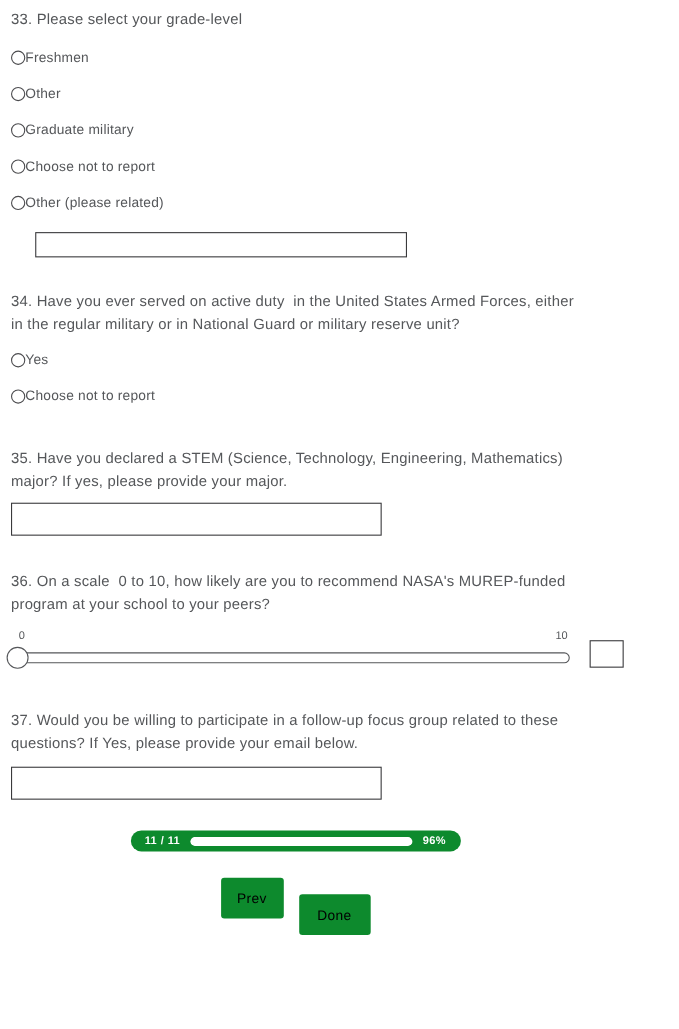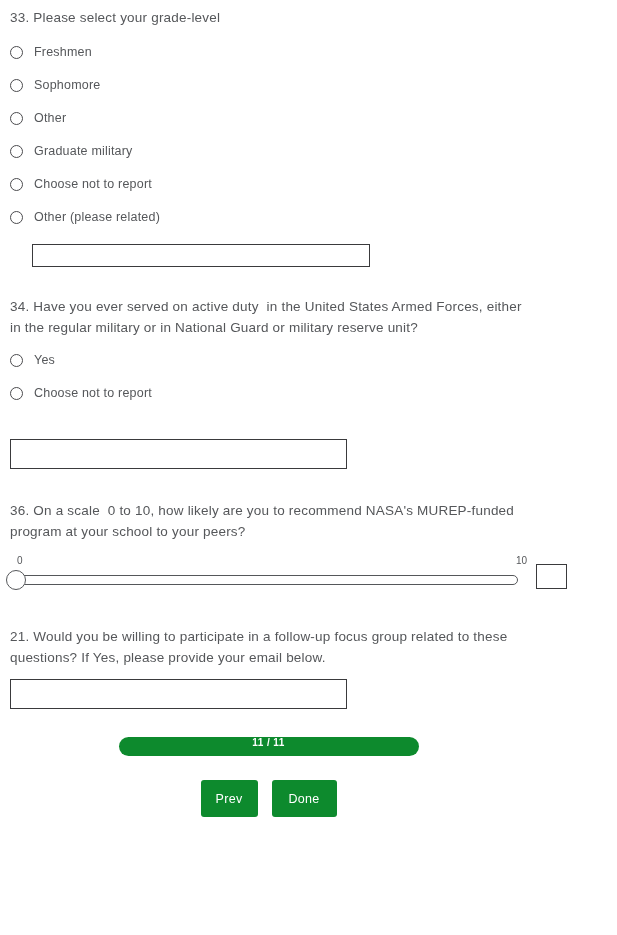--- a/index.html
+++ b/index.html
@@ -20,21 +20,20 @@
     letter-spacing: 0.2px;
     white-space: pre-wrap;
     max-width: 597px;
   }
 
   
   .radio-list { margin-top: 18px; }
   .radio-row {
     display: flex;
     align-items: center;
-    gap: 11px;
     height: 13px;
     margin-bottom: 20px;
     cursor: pointer;
   }
   .radio-circle {
     width: 13px; height: 13px;
     min-width: 13px;
     border: 1.4px solid #4b4b4e;
     border-radius: 50%;
     background: #fff;
@@ -77,21 +76,21 @@
     width: 597px;
   }
   .slider-minmax {
     position: absolute;
     top: 0;
     font-size: 10px;
     line-height: 10px;
     color: #55575a;
   }
   .slider-min { left: 7px; }
-  .slider-max { left: 506px; }
+  .slider-max { left: 495px; }
   .slider-track {
     position: absolute;
     left: 0; top: 19px;
     width: 508px; height: 10px;
     border: 1px solid #55575a;
     border-radius: 6px;
     background: #fff;
   }
   .slider-handle {
     position: absolute;
@@ -114,21 +113,20 @@
 
   
   .progress-pill {
     margin: 28px auto 0 auto;
     width: 300px; height: 19px;
     border-radius: 10px;
     display: flex;
     align-items: center;
     padding: 0 13px;
     gap: 9px;
-    flex-direction: column;
   }
   .progress-text {
     color: #ffffff;
     font-size: 10px;
     font-weight: bold;
     letter-spacing: 0.4px;
     white-space: nowrap;
   }
   .progress-track {
     flex: 1;
@@ -146,48 +144,44 @@
   
   .nav-row {
     margin-top: 24px;
     display: flex;
     justify-content: center;
     gap: 14px;
   }
   .nav-btn {
     border: none;
     height: 37px;
-    color: #ffffff;
+    color: #000000;
     font-family: "Liberation Sans", sans-serif;
     font-size: 12.5px;
     letter-spacing: 0.3px;
     border-radius: 3px;
     cursor: pointer;
   }
   .btn-prev { width: 57px; }
-  .btn-done { width: 65px; }
+  .btn-done { width: 65px; margin-top: 15px; }
 </style>
 </head>
 <body>
 
 <div class="page">
 
   <section class="q33">
     <div class="q-title">33. Please select your grade-level</div>
     <div class="radio-list">
 
         <div class="radio-row">
           <span class="radio-circle"></span>
           <span class="radio-label">Freshmen</span>
         </div>
 
-        <div class="radio-row">
-          <span class="radio-circle"></span>
-          <span class="radio-label">Sophomore</span>
-        </div>
 
         <div class="radio-row">
           <span class="radio-circle"></span>
           <span class="radio-label">Other</span>
         </div>
 
 
         <div class="radio-row">
           <span class="radio-circle"></span>
           <span class="radio-label">Graduate military</span>
@@ -217,36 +211,37 @@
 
 
         <div class="radio-row">
           <span class="radio-circle"></span>
           <span class="radio-label">Choose not to report</span>
         </div>
       </div>
   </section>
 
   <section class="q35">
+    <div class="q-title">35. Have you declared a STEM (Science, Technology, Engineering, Mathematics) major? If yes, please provide your major.</div>
     <input class="text-input big-input" type="text" value="" style="">
   </section>
 
   <section class="q36">
     <div class="q-title">36. On a scale  0 to 10, how likely are you to recommend NASA's MUREP-funded program at your school to your peers?</div>
     <div class="slider-wrap">
       <span class="slider-minmax slider-min">0</span>
       <span class="slider-minmax slider-max">10</span>
       <div class="slider-track"></div>
       <div class="slider-handle"></div>
       <input class="slider-value-box" type="text" value="" style="">
     </div>
   </section>
 
   <section class="q37">
-    <div class="q-title">21. Would you be willing to participate in a follow-up focus group related to these questions? If Yes, please provide your email below.</div>
+    <div class="q-title">37. Would you be willing to participate in a follow-up focus group related to these questions? If Yes, please provide your email below.</div>
     <input class="text-input big-input" type="text" value="" style="">
   </section>
 
   <div class="progress-pill" style="background: rgb(13, 138, 45);">
     <span class="progress-text">11 / 11</span>
     <div class="progress-track">
       <div class="progress-fill" style="width: 100%;"></div>
     </div>
     <span class="progress-text">96%</span>
   </div>

